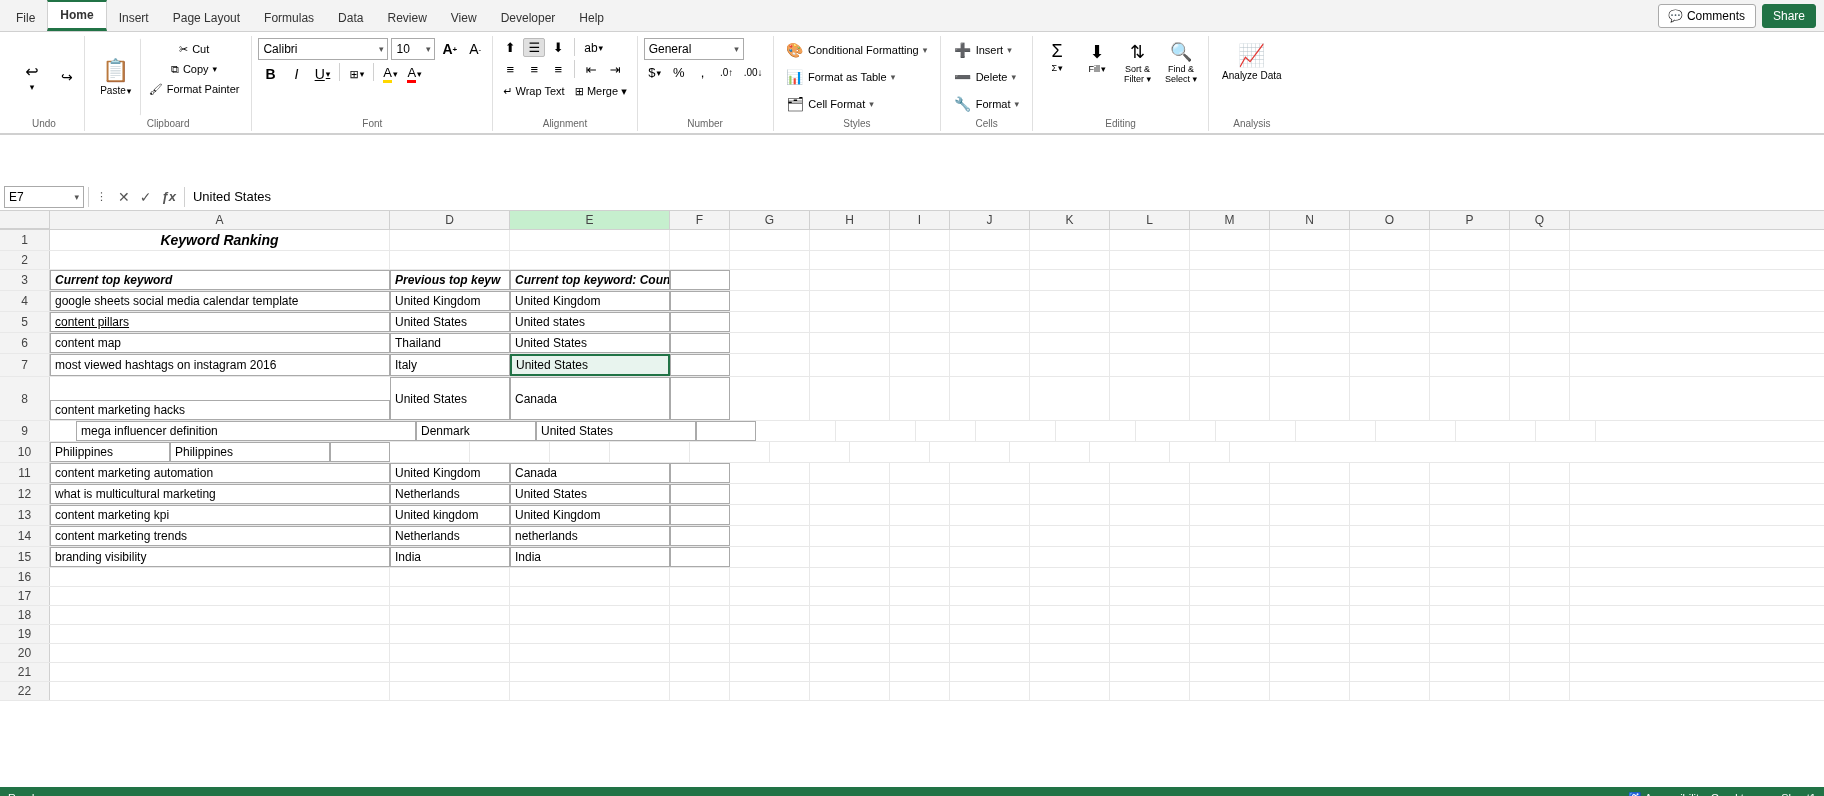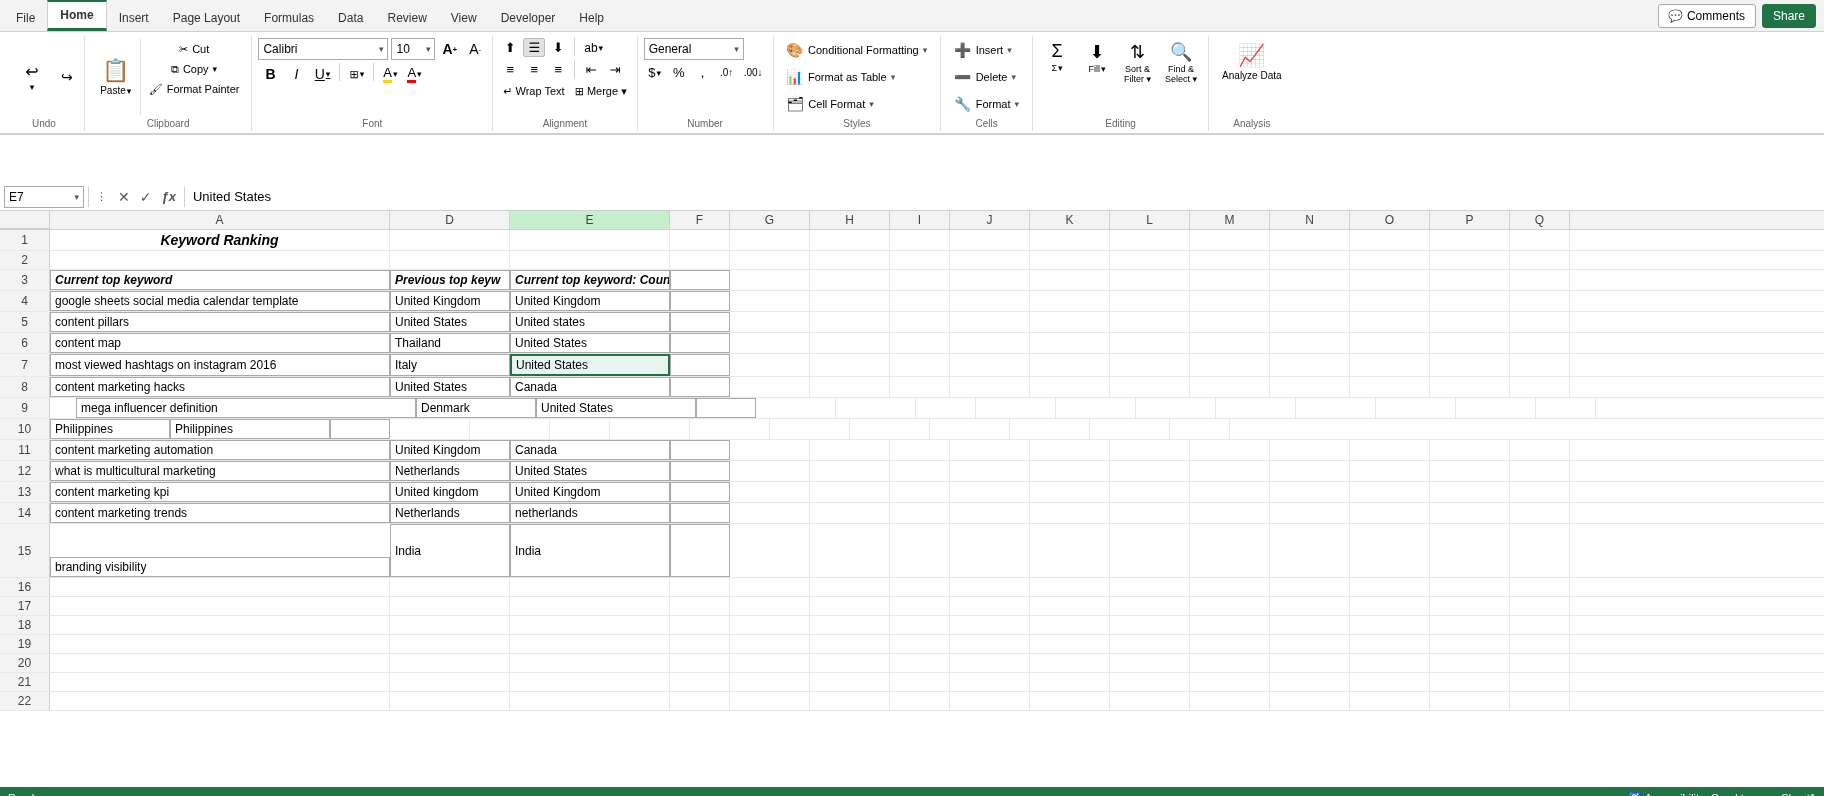--- a/index.html
+++ b/index.html
@@ -414,21 +414,21 @@
           <div class="grid-cell col-K"></div>
           <div class="grid-cell col-L"></div>
           <div class="grid-cell col-M"></div>
           <div class="grid-cell col-N"></div>
           <div class="grid-cell col-O"></div>
           <div class="grid-cell col-P"></div>
           <div class="grid-cell col-Q"></div>
         </div>
         <div class="grid-row">
           <div class="row-header">5</div>
-          <div class="grid-cell col-A" style="border: 1px solid rgb(170, 170, 170);">content pillars</div>
+          <div class="grid-cell col-A" style="border: 1px solid rgb(170, 170, 170); text-decoration: underline;">content pillars</div>
           <div class="grid-cell col-D" style="border: 1px solid rgb(170, 170, 170);">United States</div>
           <div class="grid-cell col-E" style="border: 1px solid rgb(170, 170, 170);">United states</div>
           <div class="grid-cell col-F" style="border: 1px solid rgb(170, 170, 170);"></div>
           <div class="grid-cell col-G"></div>
           <div class="grid-cell col-H"></div>
           <div class="grid-cell col-I"></div>
           <div class="grid-cell col-J"></div>
           <div class="grid-cell col-K"></div>
           <div class="grid-cell col-L"></div>
           <div class="grid-cell col-M"></div>
@@ -468,21 +468,21 @@
           <div class="grid-cell col-K"></div>
           <div class="grid-cell col-L"></div>
           <div class="grid-cell col-M"></div>
           <div class="grid-cell col-N"></div>
           <div class="grid-cell col-O"></div>
           <div class="grid-cell col-P"></div>
           <div class="grid-cell col-Q"></div>
         </div>
         <div class="grid-row">
           <div class="row-header">8</div>
-          <div class="grid-cell col-A" style="border: 1px solid rgb(170, 170, 170);">content marketing hacks</div>
+          <div class="grid-cell col-A" style="border: 1px solid rgb(170, 170, 170); margin-top: 23px;">content marketing hacks</div>
           <div class="grid-cell col-D" style="border: 1px solid rgb(170, 170, 170);">United States</div>
           <div class="grid-cell col-E" style="border: 1px solid rgb(170, 170, 170);">Canada</div>
           <div class="grid-cell col-F" style="border: 1px solid rgb(170, 170, 170);"></div>
           <div class="grid-cell col-G"></div>
           <div class="grid-cell col-H"></div>
           <div class="grid-cell col-I"></div>
           <div class="grid-cell col-J"></div>
           <div class="grid-cell col-K"></div>
           <div class="grid-cell col-L"></div>
           <div class="grid-cell col-M"></div>
@@ -593,21 +593,21 @@
           <div class="grid-cell col-K"></div>
           <div class="grid-cell col-L"></div>
           <div class="grid-cell col-M"></div>
           <div class="grid-cell col-N"></div>
           <div class="grid-cell col-O"></div>
           <div class="grid-cell col-P"></div>
           <div class="grid-cell col-Q"></div>
         </div>
         <div class="grid-row">
           <div class="row-header">15</div>
-          <div class="grid-cell col-A" style="border: 1px solid rgb(170, 170, 170); margin-top: 33px;">branding visibility</div>
+          <div class="grid-cell col-A" style="border: 1px solid rgb(170, 170, 170);">branding visibility</div>
           <div class="grid-cell col-D" style="border: 1px solid rgb(170, 170, 170);">India</div>
           <div class="grid-cell col-E" style="border: 1px solid rgb(170, 170, 170);">India</div>
           <div class="grid-cell col-F" style="border: 1px solid rgb(170, 170, 170);"></div>
           <div class="grid-cell col-G"></div>
           <div class="grid-cell col-H"></div>
           <div class="grid-cell col-I"></div>
           <div class="grid-cell col-J"></div>
           <div class="grid-cell col-K"></div>
           <div class="grid-cell col-L"></div>
           <div class="grid-cell col-M"></div>

